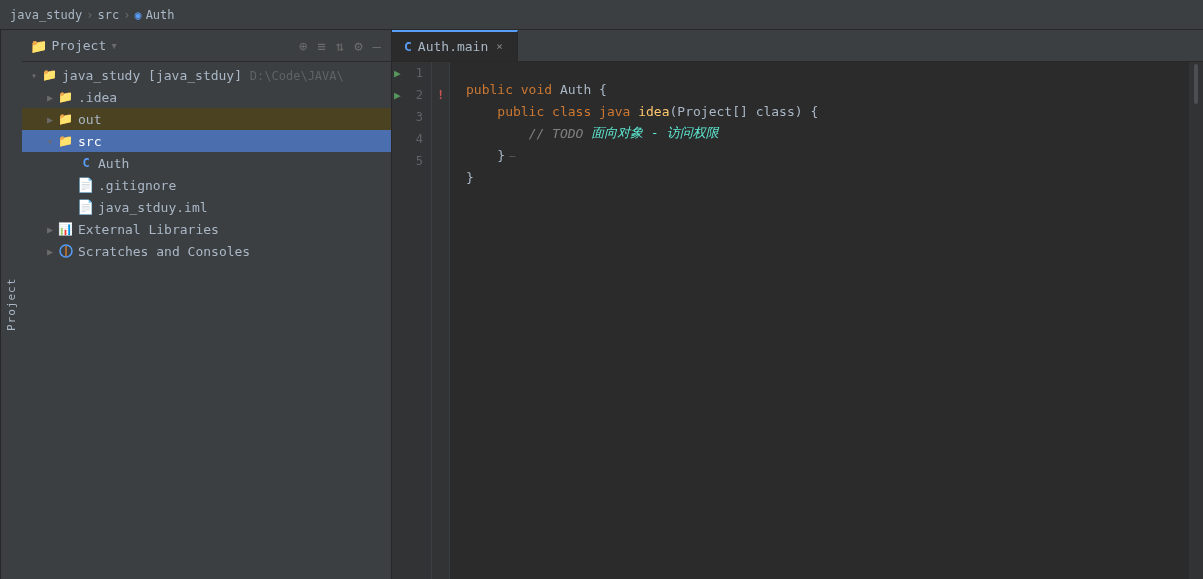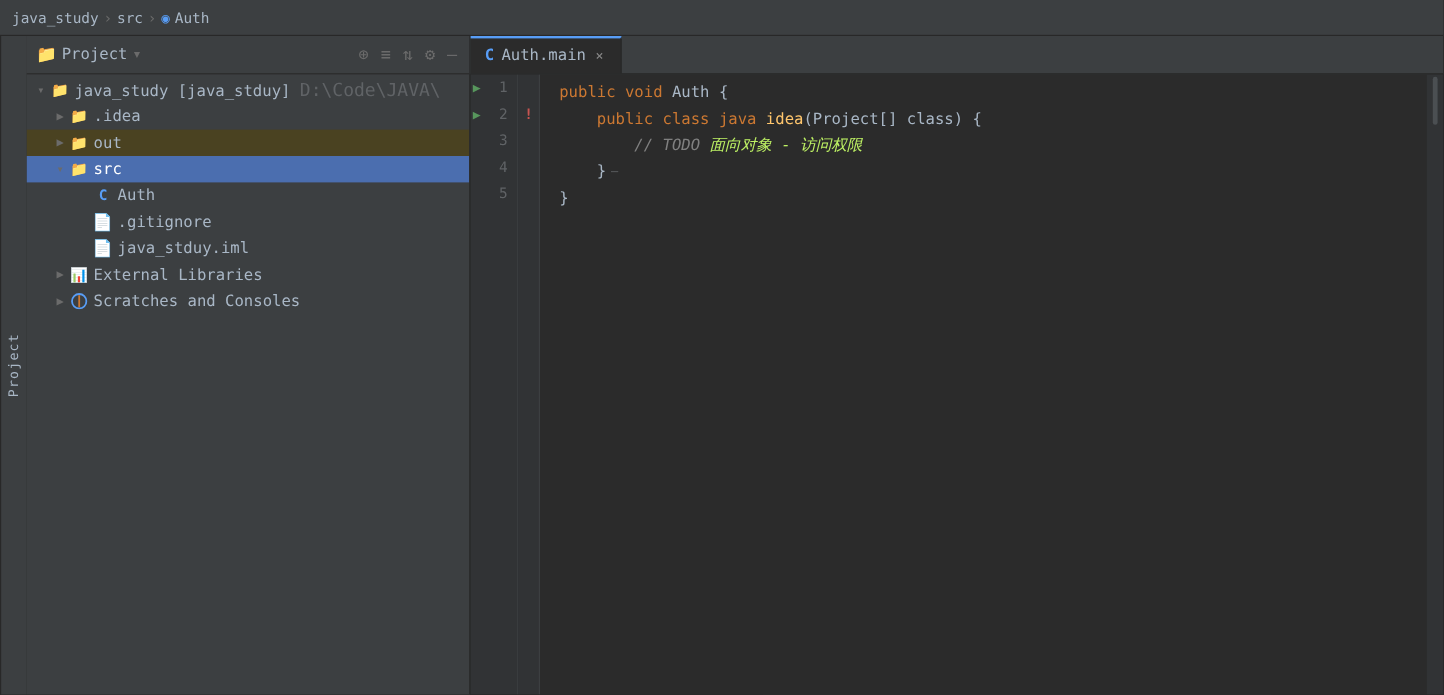--- a/index.html
+++ b/index.html
@@ -218,21 +218,21 @@
     .run-icon {
       position: absolute;
       left: 2px;
       color: #57965c;
       font-size: 11px;
     }
 
     
     .code-area {
       flex: 1;
-      padding: 4px 16px;
+      padding: 16px 16px;
       overflow: auto;
     }
     .code-line {
       height: 22px;
       display: flex;
       align-items: center;
       font-size: 13px;
       white-space: pre;
     }
 
@@ -316,21 +316,21 @@
       </div>
     </div>
 
     <div class="file-tree">
 
       <div class="tree-item" style="padding-left:4px;">
         <span class="tree-arrow">▾</span>
         <span class="tree-icon" style="color:#6897bb;">📁</span>
         <span class="tree-label">
           <span>java_study [java_stduy]</span>
-          <span style="color:#606366; font-size:15px;"> D:\Code\JAVA\</span>
+          <span style="color:#606366; font-size:12px;"> D:\Code\JAVA\</span>
         </span>
       </div>
 
       <div class="tree-item" style="padding-left:20px;">
         <span class="tree-arrow">▶</span>
         <span class="tree-icon folder-yellow">📁</span>
         <span class="tree-label">.idea</span>
       </div>
 
       <div class="tree-item highlighted" style="padding-left:20px;">
@@ -455,21 +455,21 @@
           <span class="punct">(</span>
           <span class="cn">Project</span>
           <span class="punct">[] </span>
           <span class="cn">class</span>
           <span class="punct">) {</span>
         </div>
 
         <div class="code-line">
           <span class="punct">        </span>
           <span class="comment">// TODO</span>
-          <span style="color:#bef264; font-style:italic;"> 面向对象 - 访问权限</span>
+          <span style="color:#5eead4; font-style:italic;"> 面向对象 - 访问权限</span>
         </div>
 
         <div class="code-line" style="position:relative;">
           <span class="punct">    }</span>
           
           <span style="color:#606366; font-size:10px; margin-left:4px;">–</span>
         </div>
 
         <div class="code-line">
           <span class="punct">}</span>

